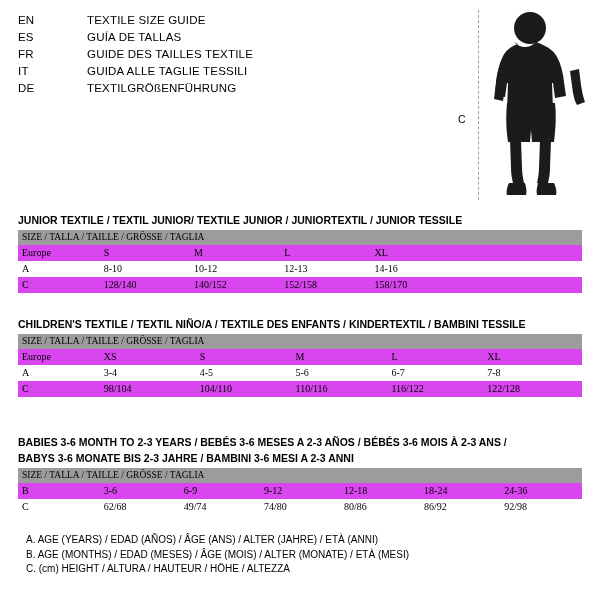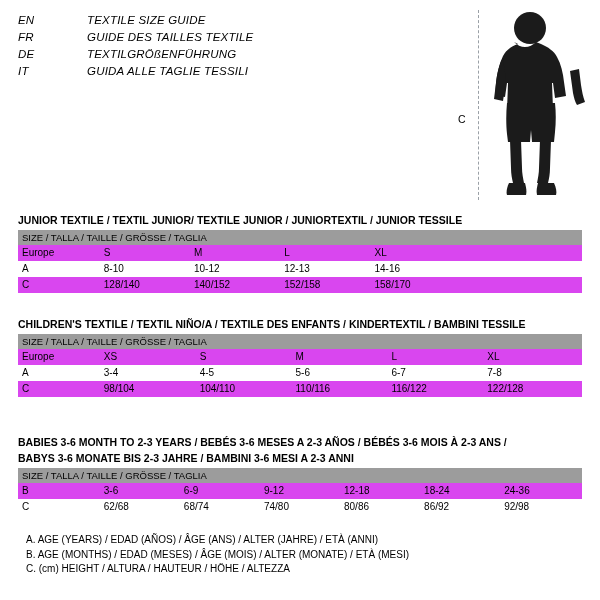--- a/index.html
+++ b/index.html
@@ -20,21 +20,20 @@
     width: 600px;
     height: 600px;
   }
 
   
   .header {
     position: absolute;
     top: 14px;
     left: 18px;
     width: 420px;
-    font-style: italic;
   }
   .hdr-row {
     display: flex;
     align-items: baseline;
     height: 17px;
     font-size: 11.5px;
     letter-spacing: 0.2px;
   }
   .hdr-lang {
     width: 40px;
@@ -94,20 +93,21 @@
     table-layout: fixed;
   }
   td, th {
     font-size: 10px;
     font-weight: normal;
     text-align: left;
     padding: 0 0 0 4px;
     height: 16px;
     line-height: 16px;
     vertical-align: middle;
+    font-family: Liberation Serif, serif;
   }
   tr.head-band td {
     background: #9c9c9c;
     color: #000;
     font-size: 9.5px;
     height: 15px;
     line-height: 15px;
   }
   tr.shade td {
     background: #d946ef;
@@ -133,30 +133,34 @@
 <body>
 
 <div class="page">
 
   <div class="header">
     <div class="hdr-row">
       <span class="hdr-lang">EN</span>
       <span class="hdr-title">TEXTILE SIZE GUIDE</span>
     </div>
     <div class="hdr-row">
+      <span class="hdr-lang">ES</span>
+      <span class="hdr-title">GUÍA DE TALLAS</span>
+    </div>
+    <div class="hdr-row">
       <span class="hdr-lang">FR</span>
       <span class="hdr-title">GUIDE DES TAILLES TEXTILE</span>
     </div>
     <div class="hdr-row">
+      <span class="hdr-lang">IT</span>
+      <span class="hdr-title">GUIDA ALLE TAGLIE TESSILI</span>
+    </div>
+    <div class="hdr-row">
       <span class="hdr-lang">DE</span>
       <span class="hdr-title">TEXTILGRÖßENFÜHRUNG</span>
-    </div>
-    <div class="hdr-row">
-      <span class="hdr-lang">IT</span>
-      <span class="hdr-title">GUIDA ALLE TAGLIE TESSILI</span>
     </div>
   </div>
 
   <div class="figure">
     <div class="fig-dash"></div>
     <div class="fig-c">C</div>
     <svg class="fig-svg" width="112" height="195" viewBox="0 0 112 195">
       <g fill="#1b1b1b">
 
         <path d="M48 4 c-9 0 -16 7 -16 16 0 9 7 16 16 16 9 0 16 -7 16 -16 0 -9 -7 -16 -16 -16 z"></path>
@@ -288,21 +292,21 @@
           <td>3-6</td>
           <td>6-9</td>
           <td>9-12</td>
           <td>12-18</td>
           <td>18-24</td>
           <td>24-36</td>
         </tr>
         <tr class="plain">
           <td>C</td>
           <td>62/68</td>
-          <td>68/74</td>
+          <td>49/74</td>
           <td>74/80</td>
           <td>80/86</td>
           <td>86/92</td>
           <td>92/98</td>
         </tr>
       </tbody>
     </table>
   </div>
 
   <div class="legend">

